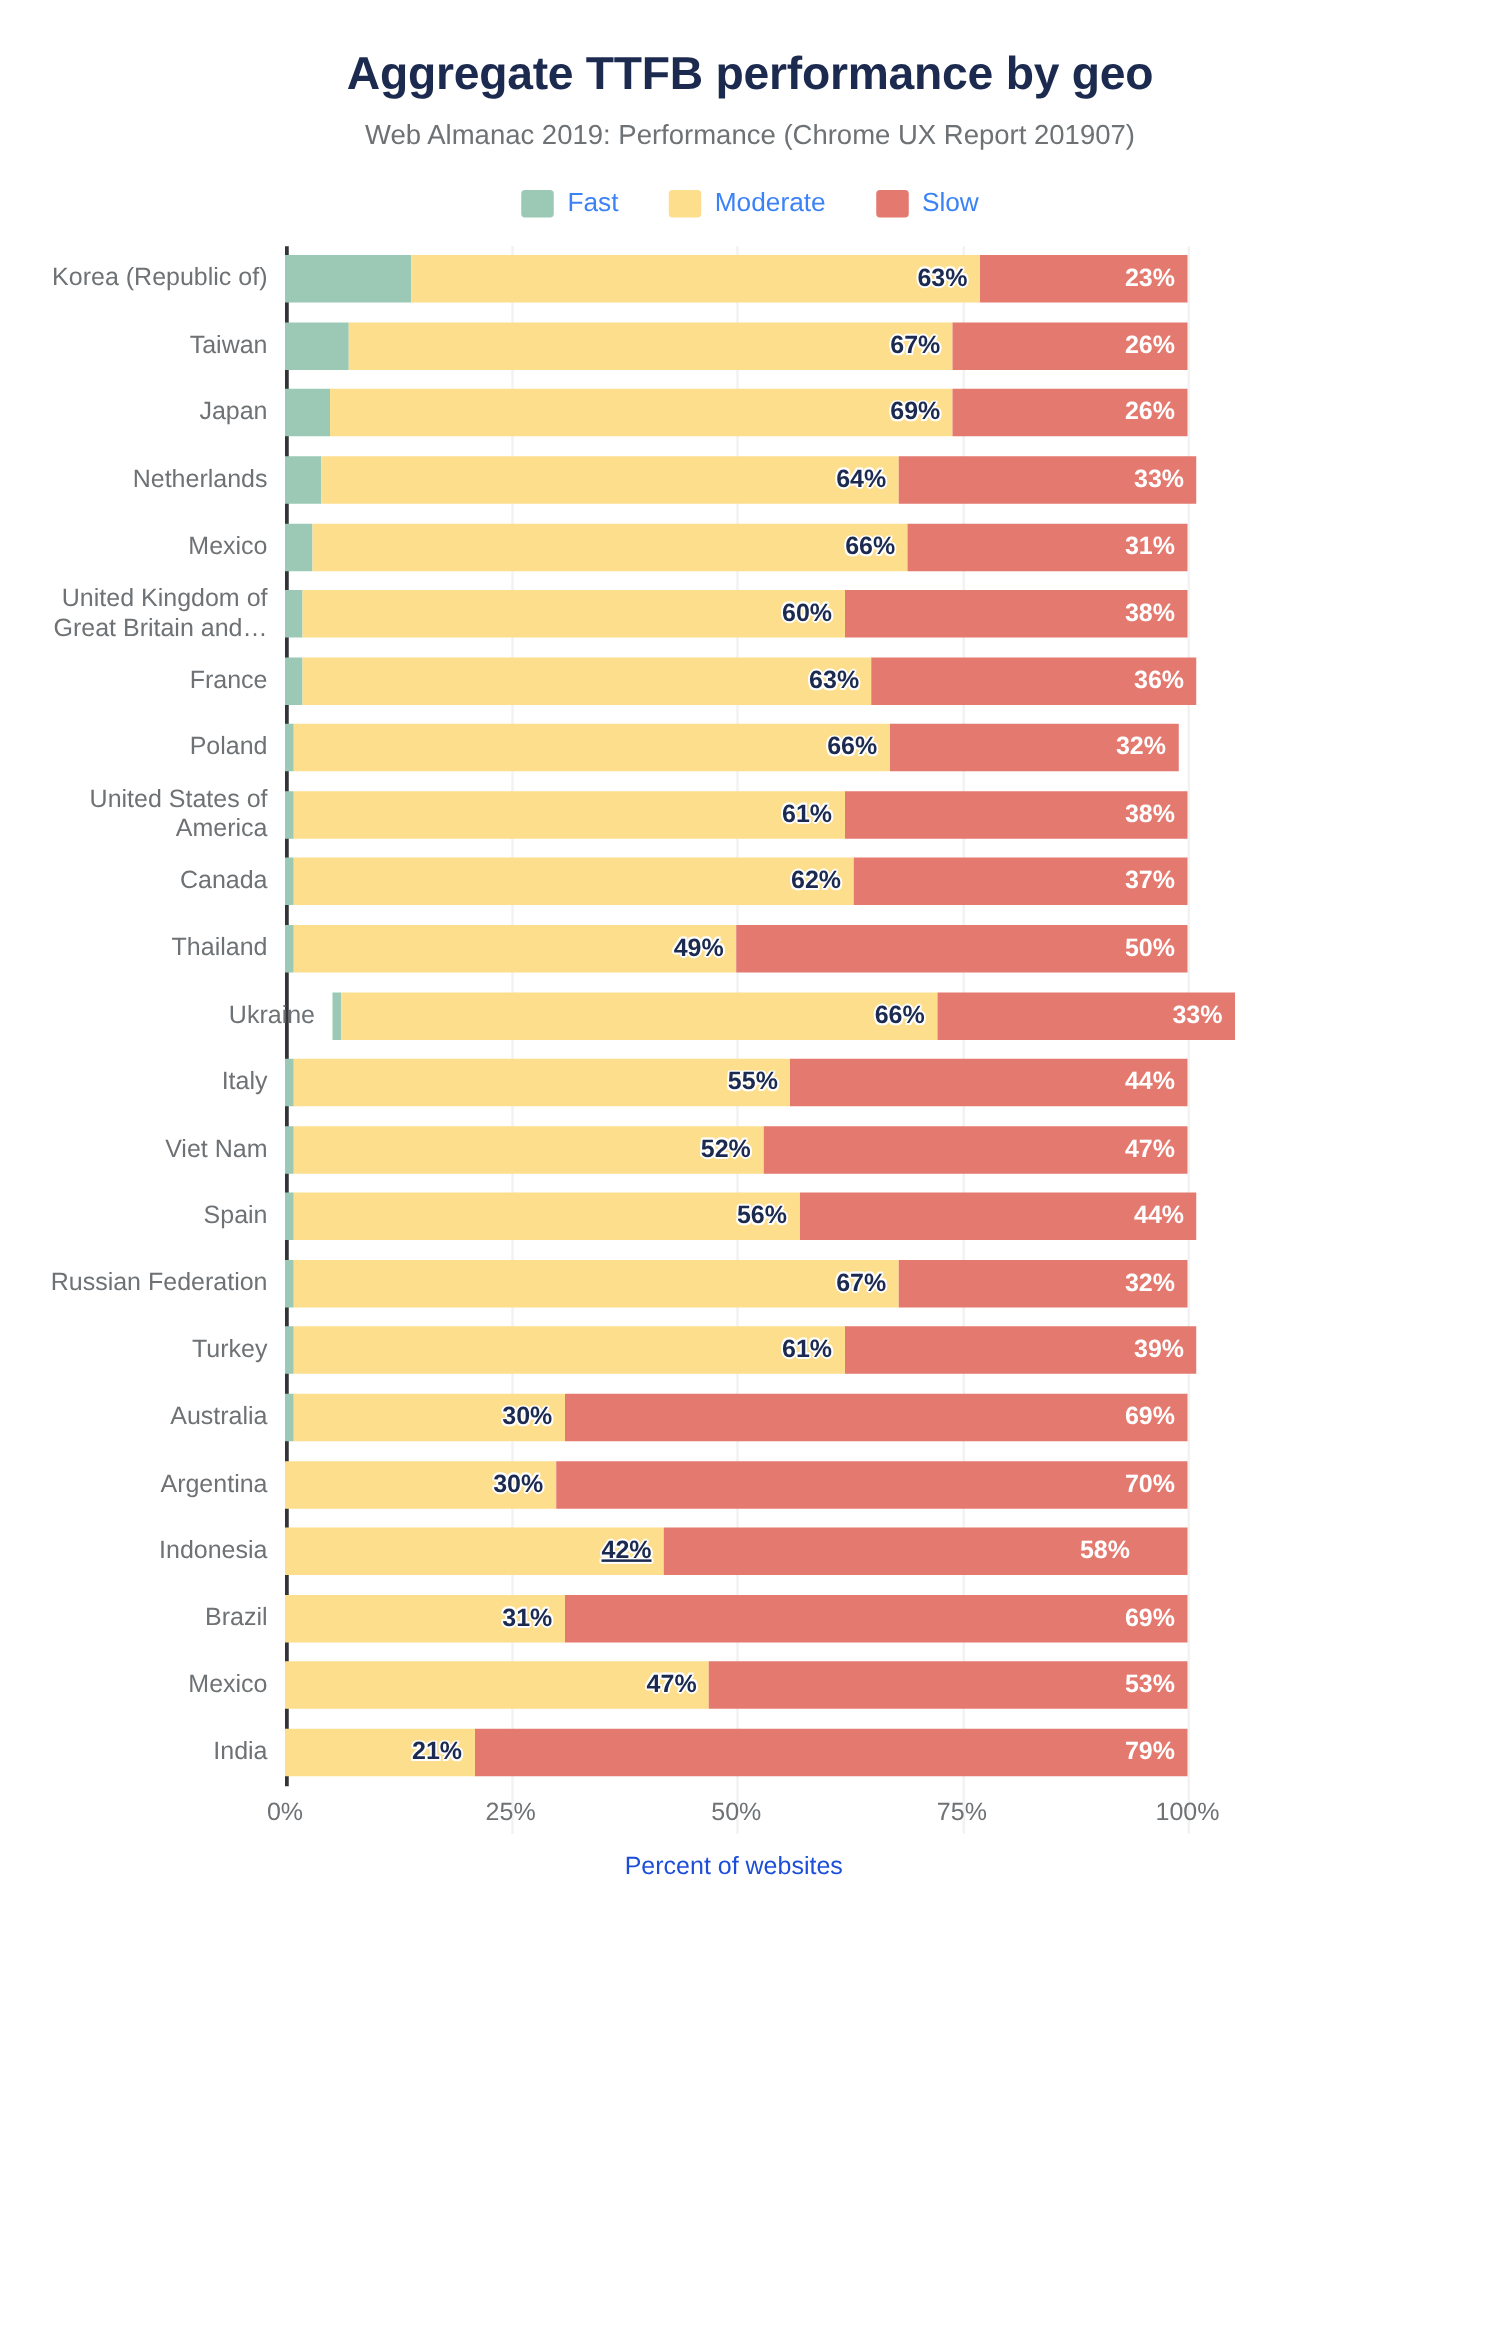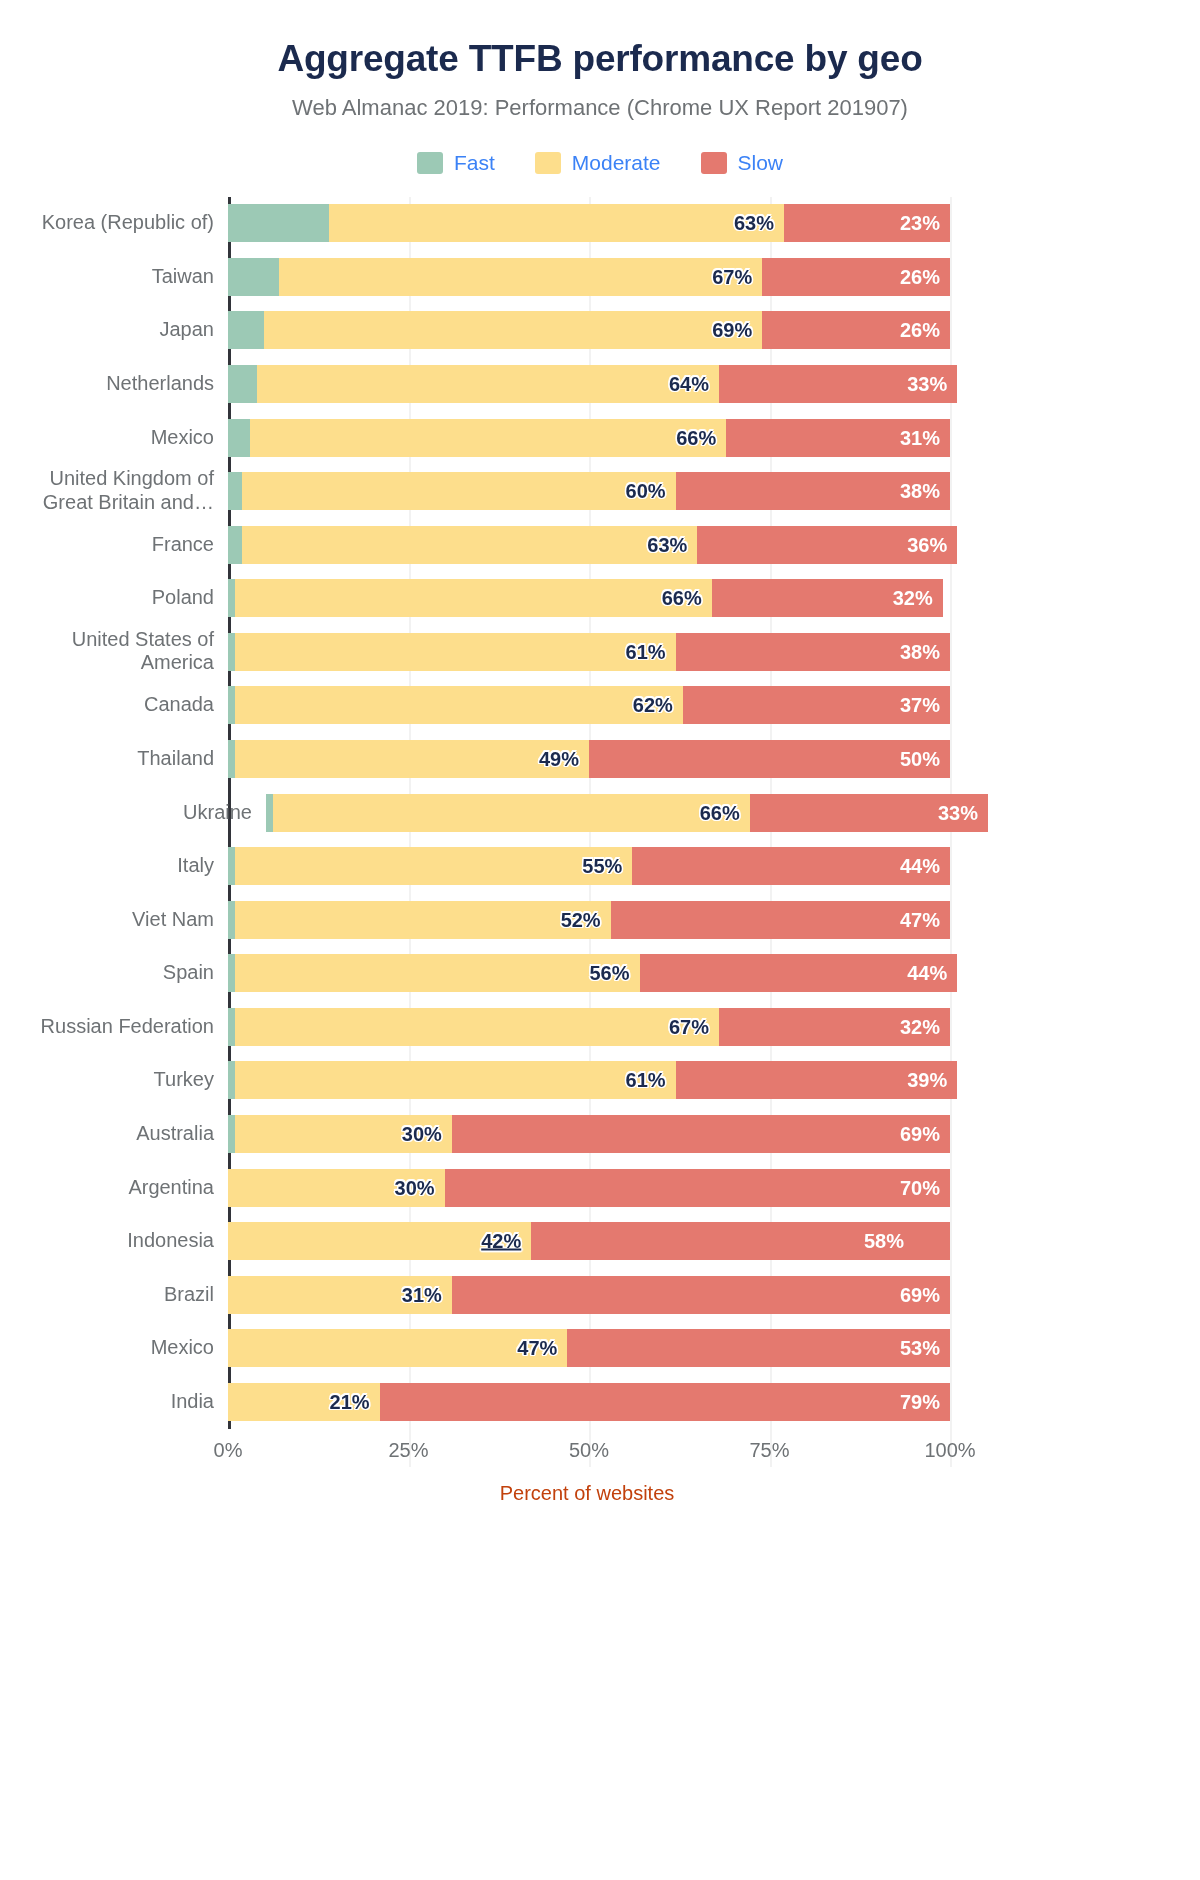--- a/index.html
+++ b/index.html
@@ -88,21 +88,21 @@
   
   .xaxis{
     position:absolute;left:228px;top:1232px;width:722px;height:40px;
   }
   .xtick{
     position:absolute;top:10px;transform:translateX(-50%);
     font-size:20px;color:#6e7275;white-space:nowrap;
   }
   .xlabel{
     position:absolute;left:0;right:0;top:1285px;
-    text-align:center;font-size:20px;color:#c2410c;
+    text-align:center;font-size:20px;color:#1d4ed8;
   }
 </style>
 </head>
 <body>
 
 <div class="page">
 
   <div class="titles">
     <h1 class="chart-title">Aggregate TTFB performance by geo</h1>
     <p class="chart-subtitle">Web Almanac 2019: Performance (Chrome UX Report 201907)</p>

